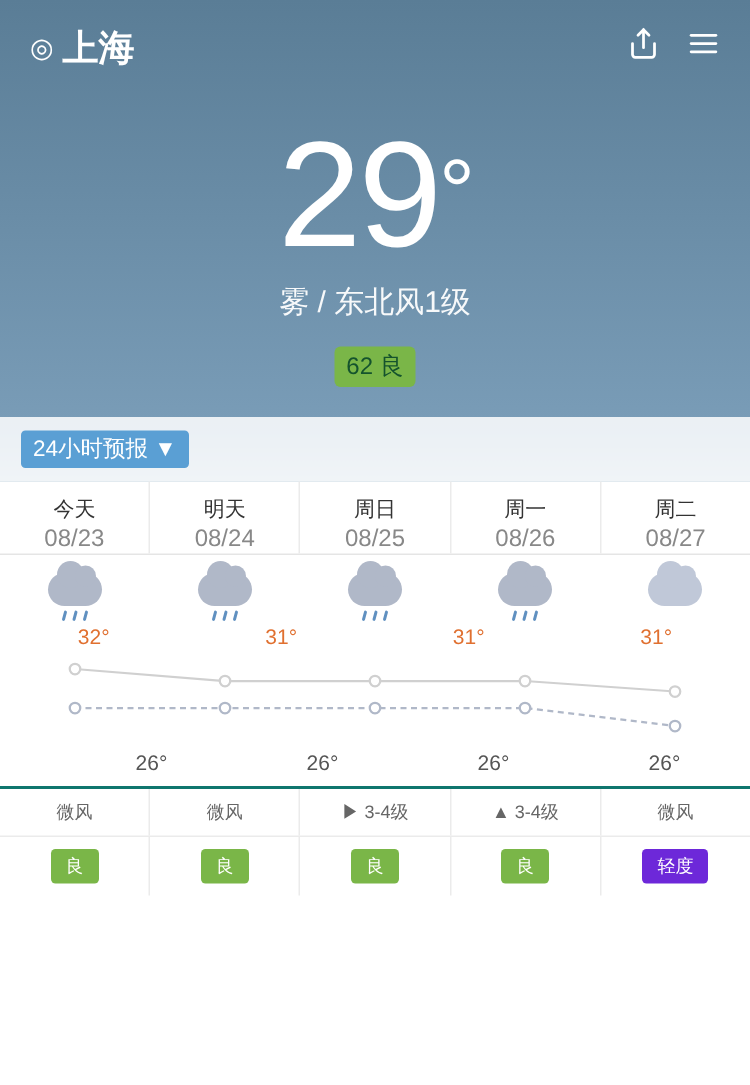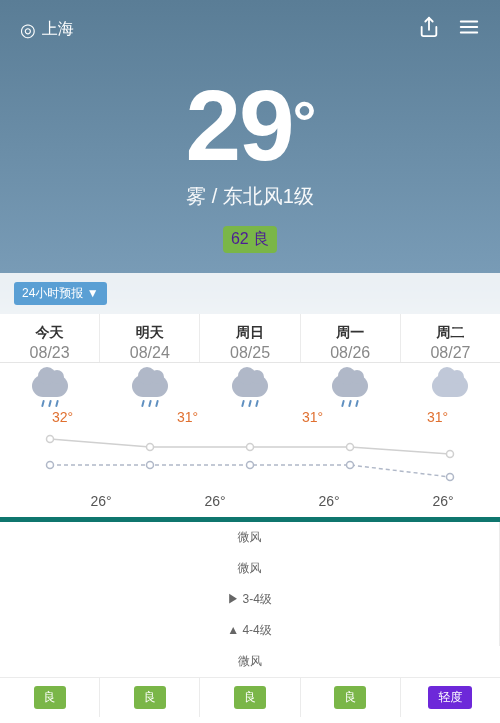--- a/index.html
+++ b/index.html
@@ -32,22 +32,22 @@
       display: flex;
       align-items: center;
       gap: 6px;
     }
     .location-icon {
       color: white;
       font-size: 18px;
     }
     .location-text {
       color: white;
-      font-size: 16px;
-      font-weight: 400;
+      font-size: 24px;
+      font-weight: 700;
     }
     .top-icons {
       display: flex;
       gap: 18px;
       align-items: center;
     }
     .top-icon {
       color: white;
       font-size: 20px;
       cursor: pointer;
@@ -55,34 +55,34 @@
 
     
     .main-temp-section {
       text-align: center;
       padding-top: 20px;
       padding-bottom: 10px;
     }
     .temperature-display {
       font-size: 100px;
       color: white;
-      font-weight: 700;
+      font-weight: 400;
       line-height: 1;
       letter-spacing: -2px;
     }
     .weather-desc {
       color: white;
       font-size: 20px;
       margin-top: 8px;
       opacity: 0.95;
     }
     .aqi-badge {
       display: inline-block;
       background: #7ab648;
-      color: #4c1d95;
+      color: #14532d;
       font-size: 16px;
       padding: 3px 8px;
       border-radius: 4px;
       margin-top: 8px;
     }
 
     
     .today-bar {
       background: rgba(255,255,255,0.85);
       padding: 9px 14px;
@@ -92,21 +92,21 @@
       margin-top: 10px;
     }
     .today-bar-text {
       font-size: 13px;
       color: #555;
       flex: 1;
     }
     .forecast-btn {
       background: #5a9fd4;
       color: white;
-      font-size: 12px;
+      font-size: 15px;
       padding: 3px 8px;
       border-radius: 3px;
       white-space: nowrap;
       cursor: pointer;
     }
 
     
     .daily-forecast {
       background: white;
       flex: 1;
@@ -121,21 +121,21 @@
       flex-direction: column;
       align-items: center;
       padding: 10px 4px 0;
     }
     .forecast-col:not(:last-child) {
       border-right: 1px solid #ebebeb;
     }
     .col-day {
       font-size: 14px;
       color: #333;
-      font-weight: 700;
+      font-weight: 400;
     }
     .col-date {
       font-size: 16px;
       color: #888;
       margin-top: 2px;
     }
 
     
     .weather-icons-row {
       display: flex;
@@ -239,23 +239,22 @@
 
     .low-temps-row {
       display: flex;
       padding-bottom: 4px;
       padding-left: 44px;
     }
 
     
     .wind-row {
       display: flex;
-      border-top: 5px solid #0f766e;
+      border-top: 2px solid #0f766e;
       border-bottom: 1px solid #ebebeb;
-      flex-direction: column;
     }
     .wind-cell {
       flex: 1;
       text-align: center;
       font-size: 12px;
       color: #666;
       padding: 7px 2px;
     }
 
     
@@ -450,21 +449,21 @@
       <div class="temp-cell temp-low">26°</div>
       <div class="temp-cell temp-low">26°</div>
       <div class="temp-cell temp-low">26°</div>
       <div class="temp-cell temp-low">26°</div>
     </div>
 
     <div class="wind-row">
       <div class="wind-cell">微风</div>
       <div class="wind-cell">微风</div>
       <div class="wind-cell">▶ 3-4级</div>
-      <div class="wind-cell">▲ 4-4级</div>
+      <div class="wind-cell">▲ 3-4级</div>
       <div class="wind-cell">微风</div>
     </div>
 
     <div class="aqi-row">
       <div class="aqi-cell">
         <span class="aqi-tag">良</span>
       </div>
       <div class="aqi-cell">
         <span class="aqi-tag">良</span>
       </div>

